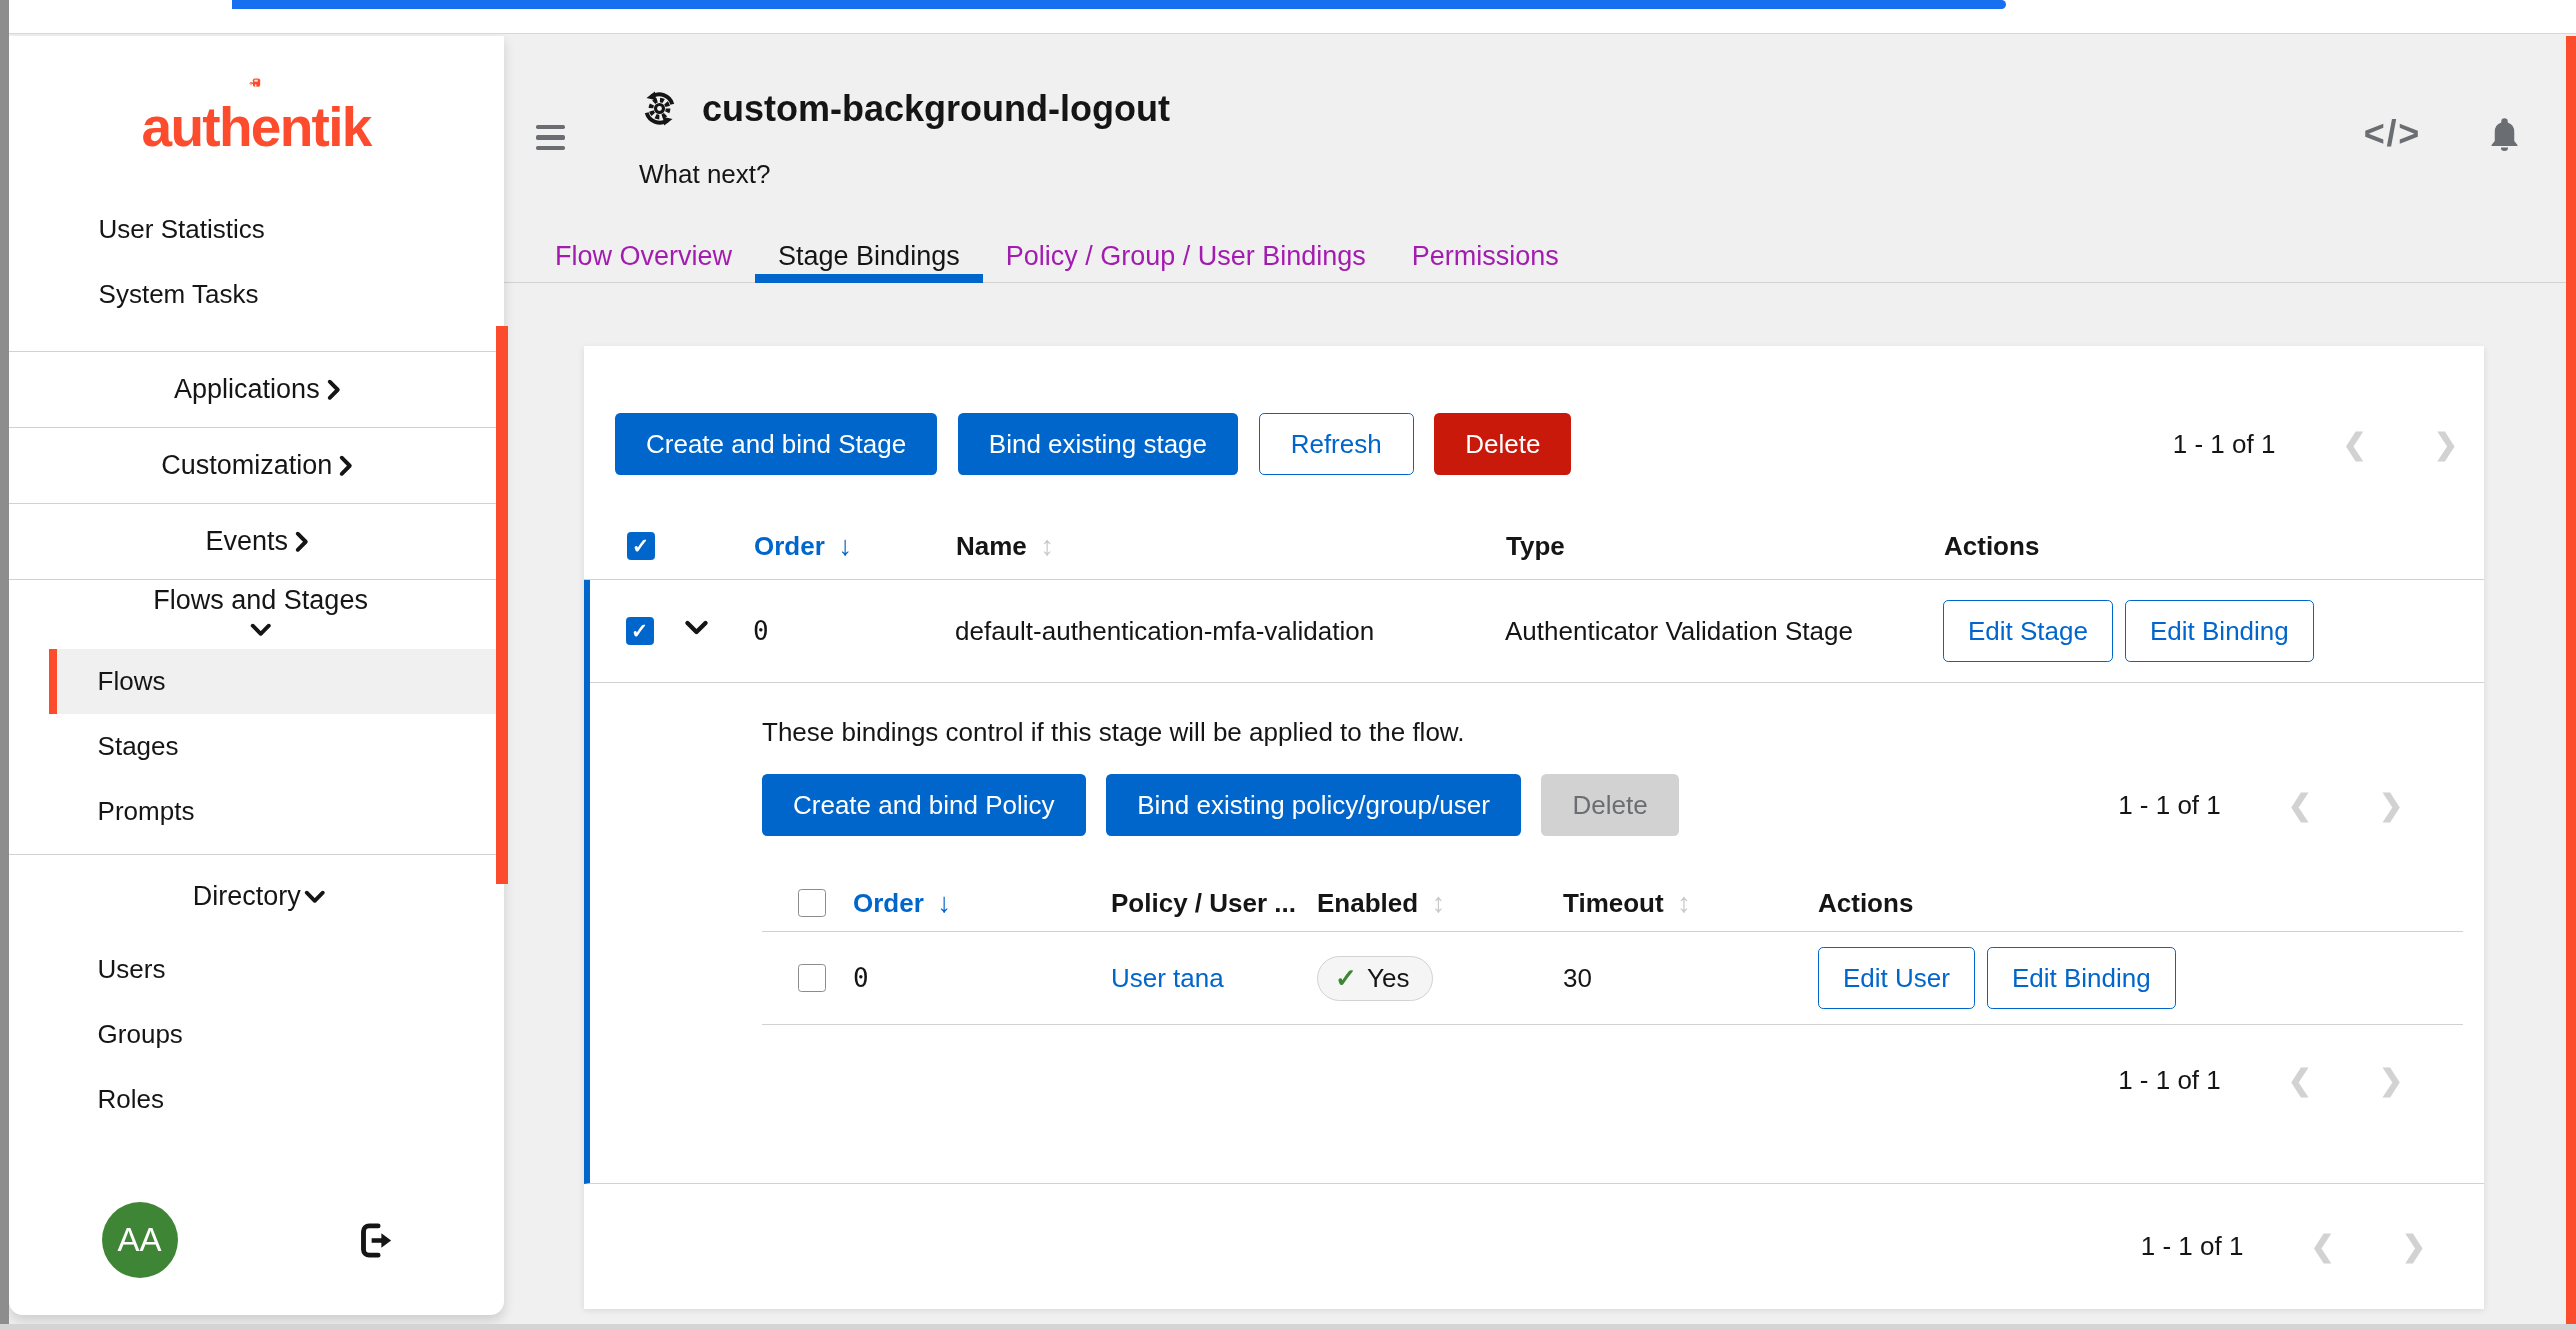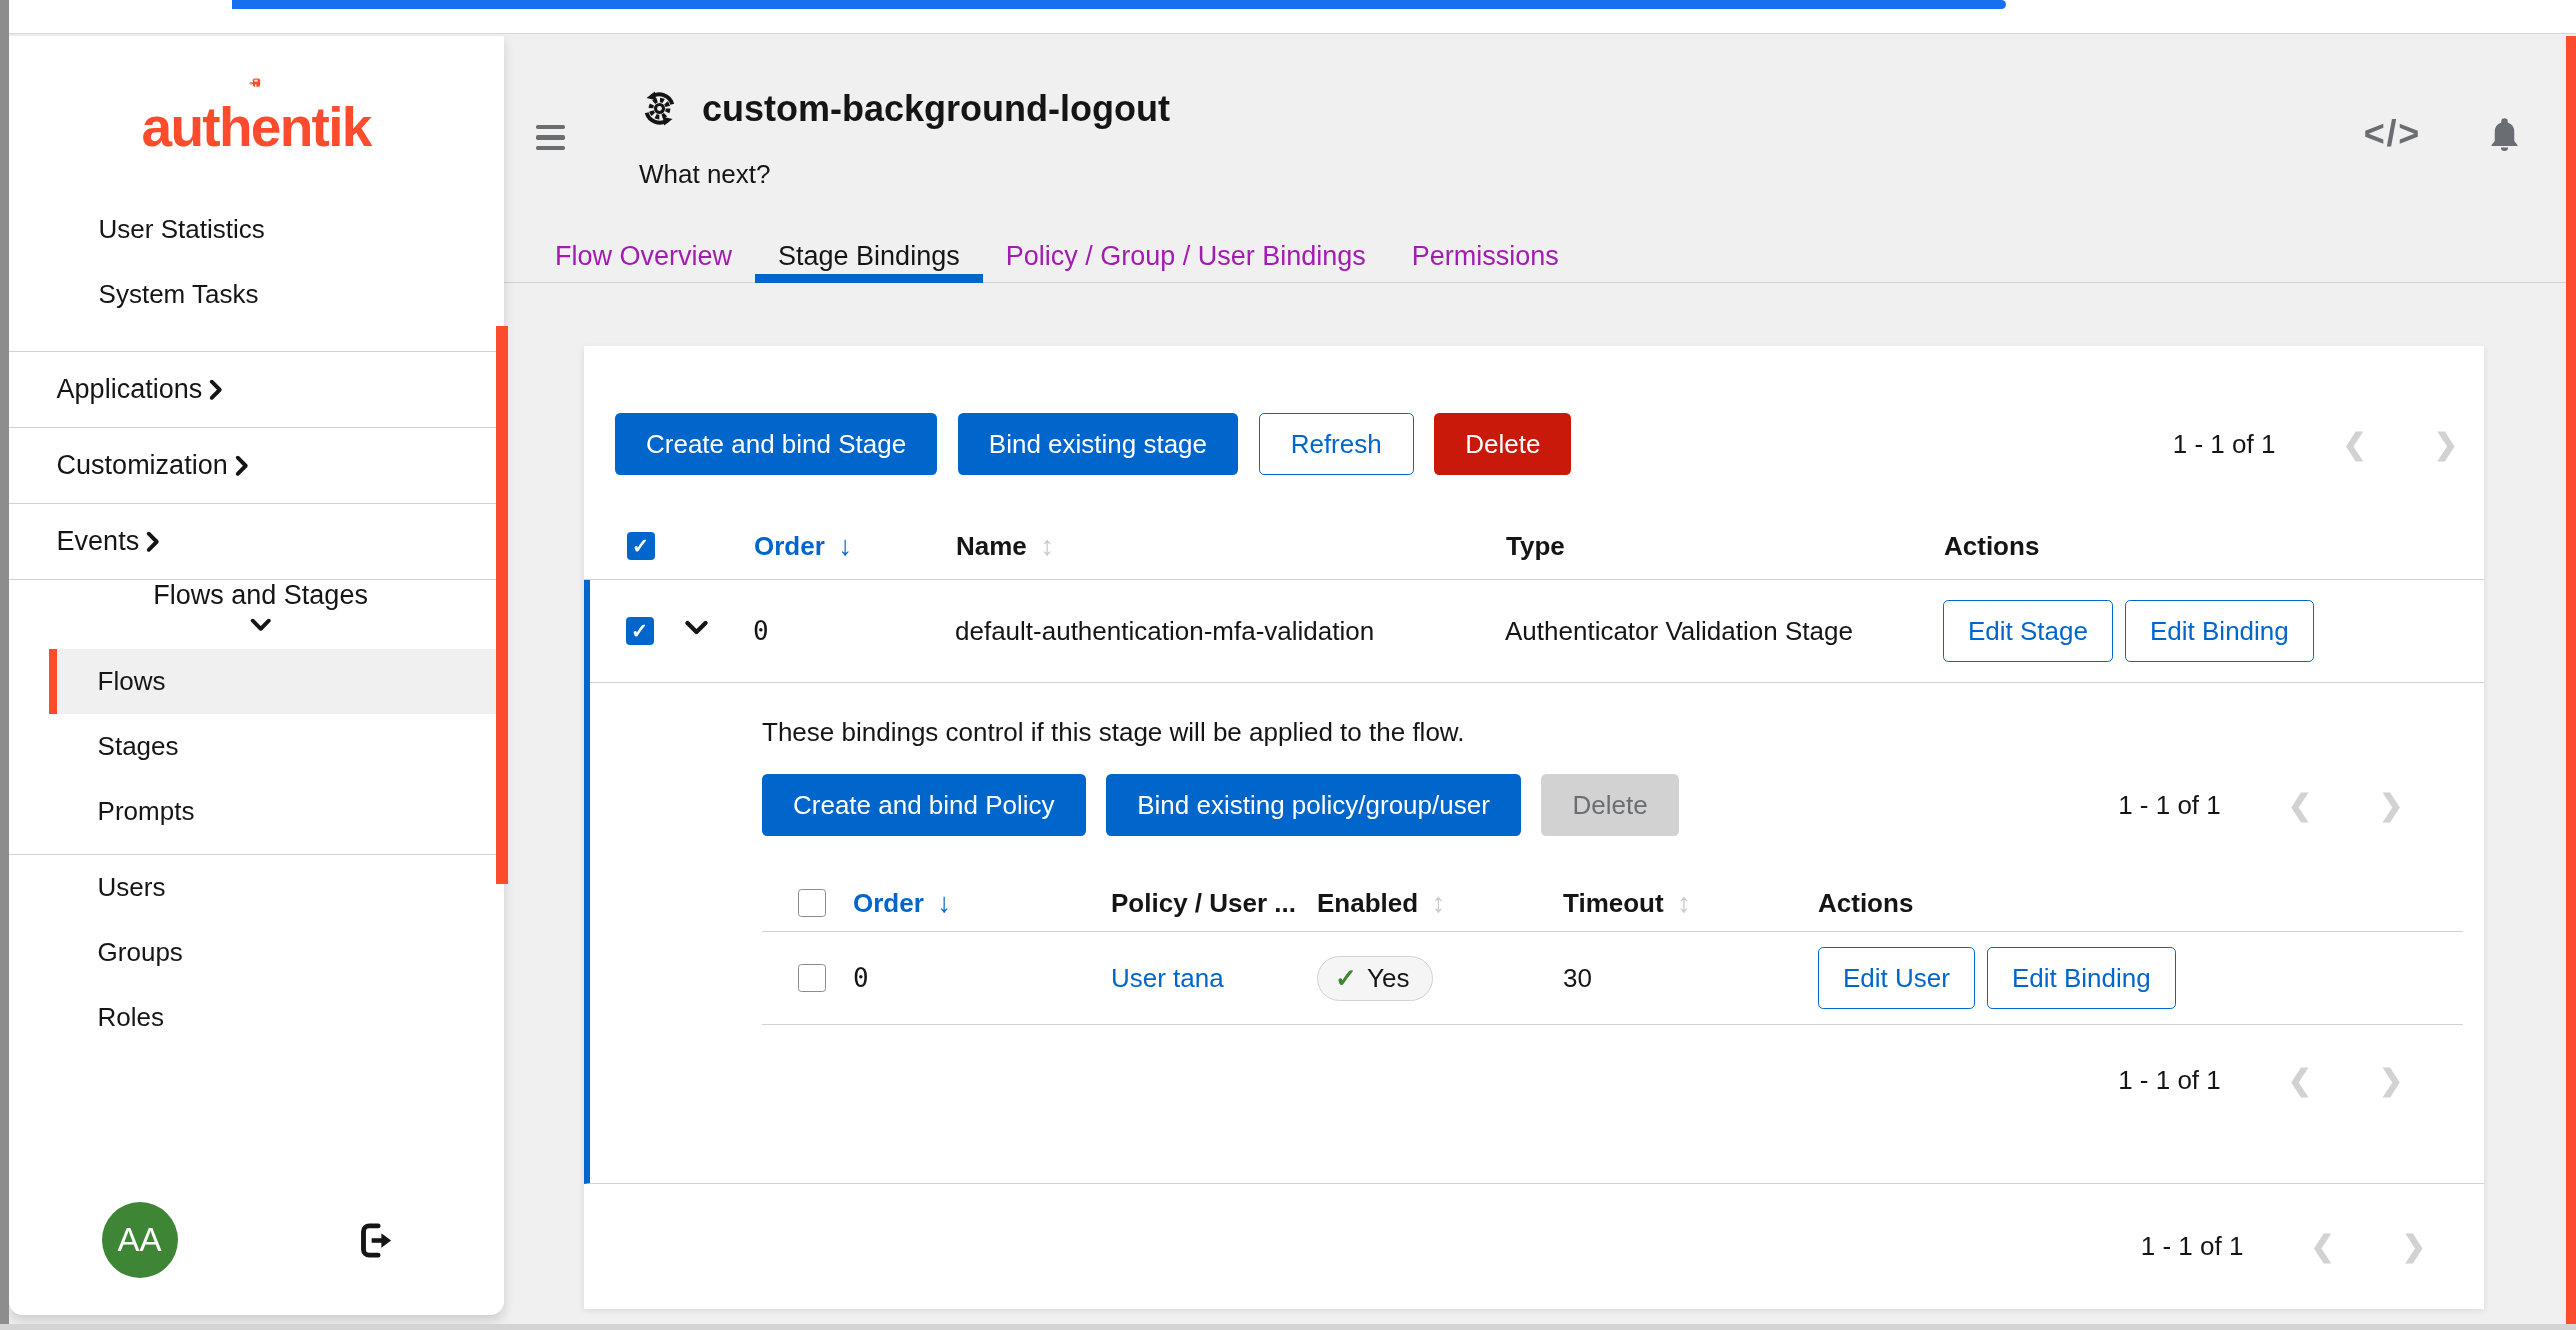--- a/index.html
+++ b/index.html
@@ -13,21 +13,21 @@
   .bottom-edge { position:absolute; left:0; right:0; bottom:0; height:6.9px; background:#d4d4d4; z-index:6; }
 
   
   .sidebar { position:absolute; left:8.6px; top:36px; width:495px; height:1279px; background:#fff; border-radius:0 0 13.7px 13.7px; box-shadow:0 5.2px 12px rgba(0,0,0,.14); z-index:2; display:flex; flex-direction:column; }
   .logo { height:82px; margin-top:41px; display:flex; align-items:center; justify-content:center; gap:6.9px; cursor:pointer;flex-direction:column; }
   .logo-icon { width:86px; height:74px; }
   .logo-text { color:#fd4b2d; font-size:55px; font-weight:700; letter-spacing:-1.7px; }
   .sidebar nav { flex:1; margin-top:38px; overflow:hidden; }
   .nav-top li { list-style:none; height:65px; display:flex; align-items:center; padding-left:90px; cursor:pointer; }
   .nav-divider { border-top:0.9px solid #d2d2d2; margin-top:24px; }
-  .nav-group-row { height:76px; display:flex; align-items:center; justify-content:flex-start; padding:0 39px 0 48px; border-bottom:0.9px solid #d2d2d2; font-size:27px; cursor:pointer; }
+  .nav-group-row { height:76px; display:flex; align-items:center; justify-content:center; padding:0 39px 0 48px; border-bottom:0.9px solid #d2d2d2; font-size:27px; cursor:pointer; }
   .nav-group-row.no-border { border-bottom:none; }
   .nav-group-row.short { height:69px;flex-direction:column; }
   .nav-group-row.tall { height:82px; }
   .chev { width:27.5px; height:27.5px; stroke:#151515; stroke-width:3.4; fill:none; stroke-linecap:round; stroke-linejoin:round; }
   .chev.right { transform:rotate(-90deg); }
   .nav-sub { list-style:none; }
   .nav-sub li { height:65px; display:flex; align-items:center; margin-left:40px; border-left:8.6px solid transparent; padding-left:41px; cursor:pointer; }
   .nav-sub li.active { background:#f0f0f0; border-left-color:#fd4b2d; }
   .sidebar-footer { height:129px; margin-top:auto; display:flex; align-items:center; justify-content:space-between; padding:0 108px 20.6px 93px; }
   .avatar { width:76px; height:76px; border-radius:50%; background:#3e8635; color:#fff; display:flex; align-items:center; justify-content:center; font-size:33px; cursor:pointer; }
@@ -161,20 +161,26 @@
           <span>Flows</span>
         </li>
       <li>
           <span>Stages</span>
         </li>
       <li>
           <span>Prompts</span>
         </li>
     </ul>
     <div class="nav-divider" style="margin-top:10.3px"></div>
+    <div class="nav-group-row no-border tall">
+      <span>Directory</span>
+      <svg class="chev" viewBox="0 0 24 24">
+          <path d="M5 8.5l7 7 7-7"></path>
+        </svg>
+    </div>
     <ul class="nav-sub">
       <li>
           <span>Users</span>
         </li>
       <li>
           <span>Groups</span>
         </li>
       <li>
           <span>Roles</span>
         </li>

